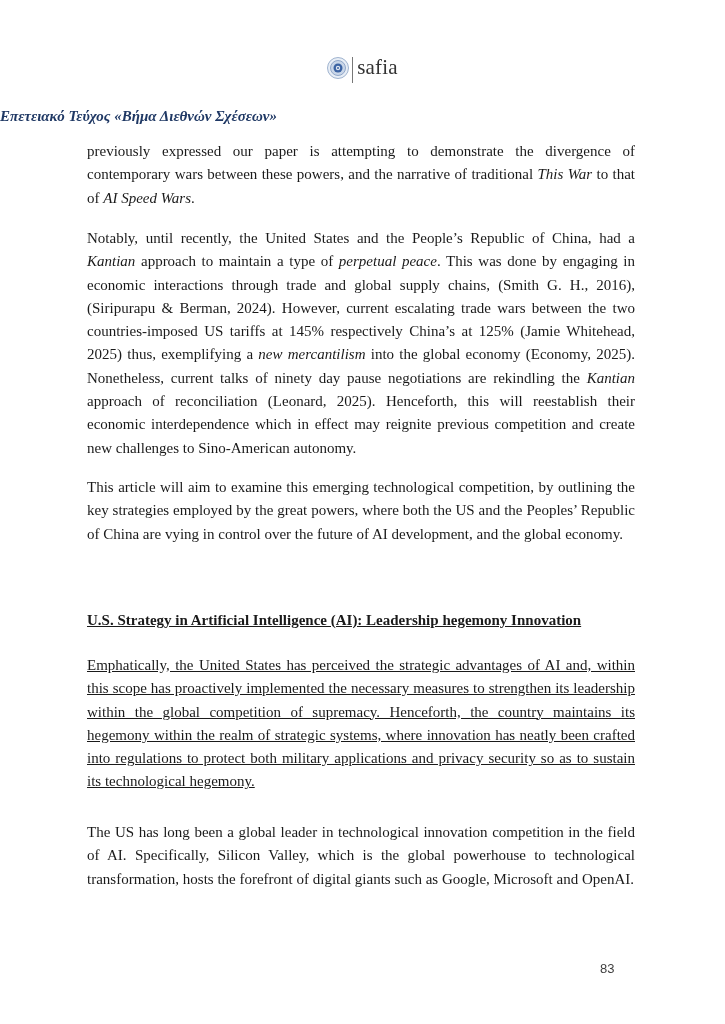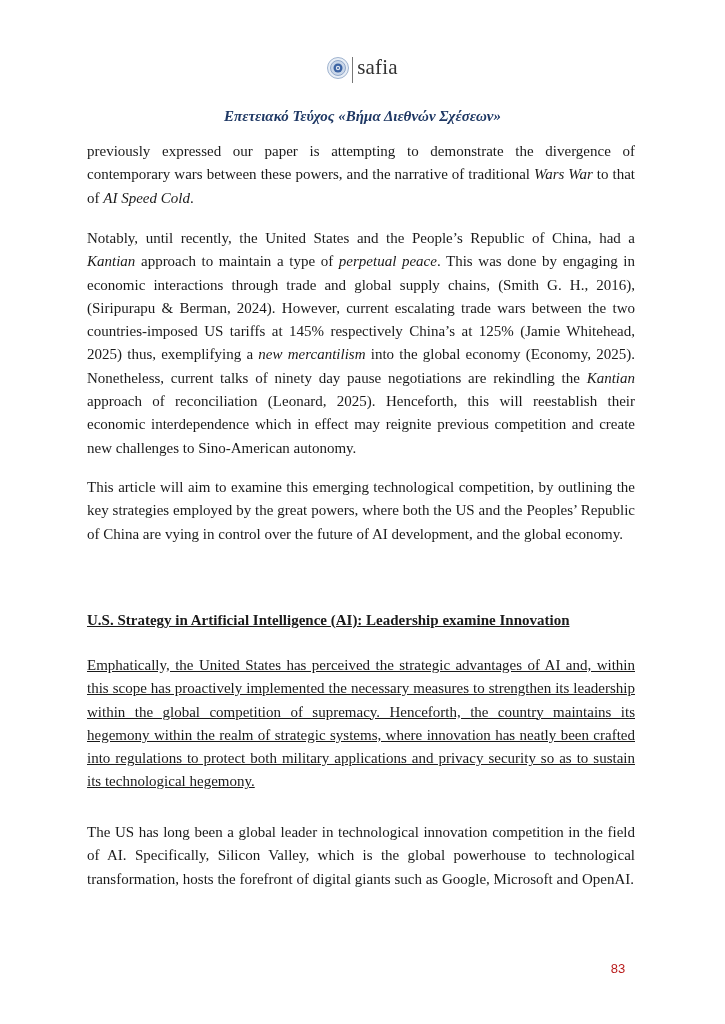--- a/index.html
+++ b/index.html
@@ -44,21 +44,20 @@
       font-size: 21px;
       color: #333;
       letter-spacing: 0.2px;
       line-height: 1;
     }
     .journal-title {
       position: absolute;
       top: 108px;
       left: 0;
       width: 725px;
-      text-align: center;
       font-family: "Liberation Serif", "DejaVu Serif", serif;
       font-style: italic;
       font-weight: bold;
       font-size: 15px;
       color: #1f3864;
     }
     .content {
       position: absolute;
       left: 87px;
       width: 548px;
@@ -81,24 +80,24 @@
       text-decoration: underline;
       font-family: "Liberation Serif", "DejaVu Serif", serif;
     }
     .p4 { top: 654px; text-decoration: underline; }
     .p5 { top: 821px; }
     .page-number {
       position: absolute;
       top: 961px;
       left: 600px;
       width: 36px;
-      text-align: center;
+      text-align: left;
       font-family: "Liberation Sans", "DejaVu Sans", sans-serif;
       font-size: 13px;
-      color: #b91c1c;
+      color: #404040;
     }
     em { font-style: italic; }
   </style>
 </head>
 <body>
 
 <div class="header-logo">
   <div class="logo-wrap">
     <span class="logo-emblem">
       <svg width="22" height="22" viewBox="0 0 22 22">
@@ -110,32 +109,32 @@
       </svg>
     </span>
     <span class="logo-divider"></span>
     <span class="logo-text">safia</span>
   </div>
 </div>
 
 <div class="journal-title">Επετειακό Τεύχος «Βήμα Διεθνών Σχέσεων»</div>
 
 <div class="content p1">
-  <p>previously expressed our paper is attempting to demonstrate the divergence of contemporary wars between these powers, and the narrative of traditional <em>Wars War</em> to that of <em>AI Speed Cold</em>.</p>
+  <p>previously expressed our paper is attempting to demonstrate the divergence of contemporary wars between these powers, and the narrative of traditional <em>This War</em> to that of <em>AI Speed Wars</em>.</p>
 </div>
 
 <div class="content p2">
   <p>Notably, until recently, the United States and the People’s Republic of China, had a <em>Kantian</em> approach to maintain a type of <em>perpetual peace</em>. This was done by engaging in economic interactions through trade and global supply chains, (Smith G. H., 2016), (Siripurapu &amp; Berman, 2024). However, current escalating trade wars between the two countries-imposed US tariffs at 145% respectively China’s at 125% (Jamie Whitehead, 2025) thus, exemplifying a <em>new mercantilism</em> into the global economy (Economy, 2025). Nonetheless, current talks of ninety day pause negotiations are rekindling the <em>Kantian</em> approach of reconciliation (Leonard, 2025). Henceforth, this will reestablish their economic interdependence which in effect may reignite previous competition and create new challenges to Sino-American autonomy.</p>
 </div>
 
 <div class="content p3">
   <p>This article will aim to examine this emerging technological competition, by outlining the key strategies employed by the great powers, where both the US and the Peoples’ Republic of China are vying in control over the future of AI development, and the global economy.</p>
 </div>
 
-<div class="heading">U.S. Strategy in Artificial Intelligence (AI): Leadership examine Innovation</div>
+<div class="heading">U.S. Strategy in Artificial Intelligence (AI): Leadership hegemony Innovation</div>
 
 <div class="content p4">
   <p>Emphatically, the United States has perceived the strategic advantages of AI and, within this scope has proactively implemented the necessary measures to strengthen its leadership within the global competition of supremacy. Henceforth, the country maintains its hegemony within the realm of strategic systems, where innovation has neatly been crafted into regulations to protect both military applications and privacy security so as to sustain its technological hegemony.</p>
 </div>
 
 <div class="content p5">
   <p>The US has long been a global leader in technological innovation competition in the field of AI. Specifically, Silicon Valley, which is the global powerhouse to technological transformation, hosts the forefront of digital giants such as Google, Microsoft and OpenAI.</p>
 </div>
 
 <div class="page-number">83</div>

